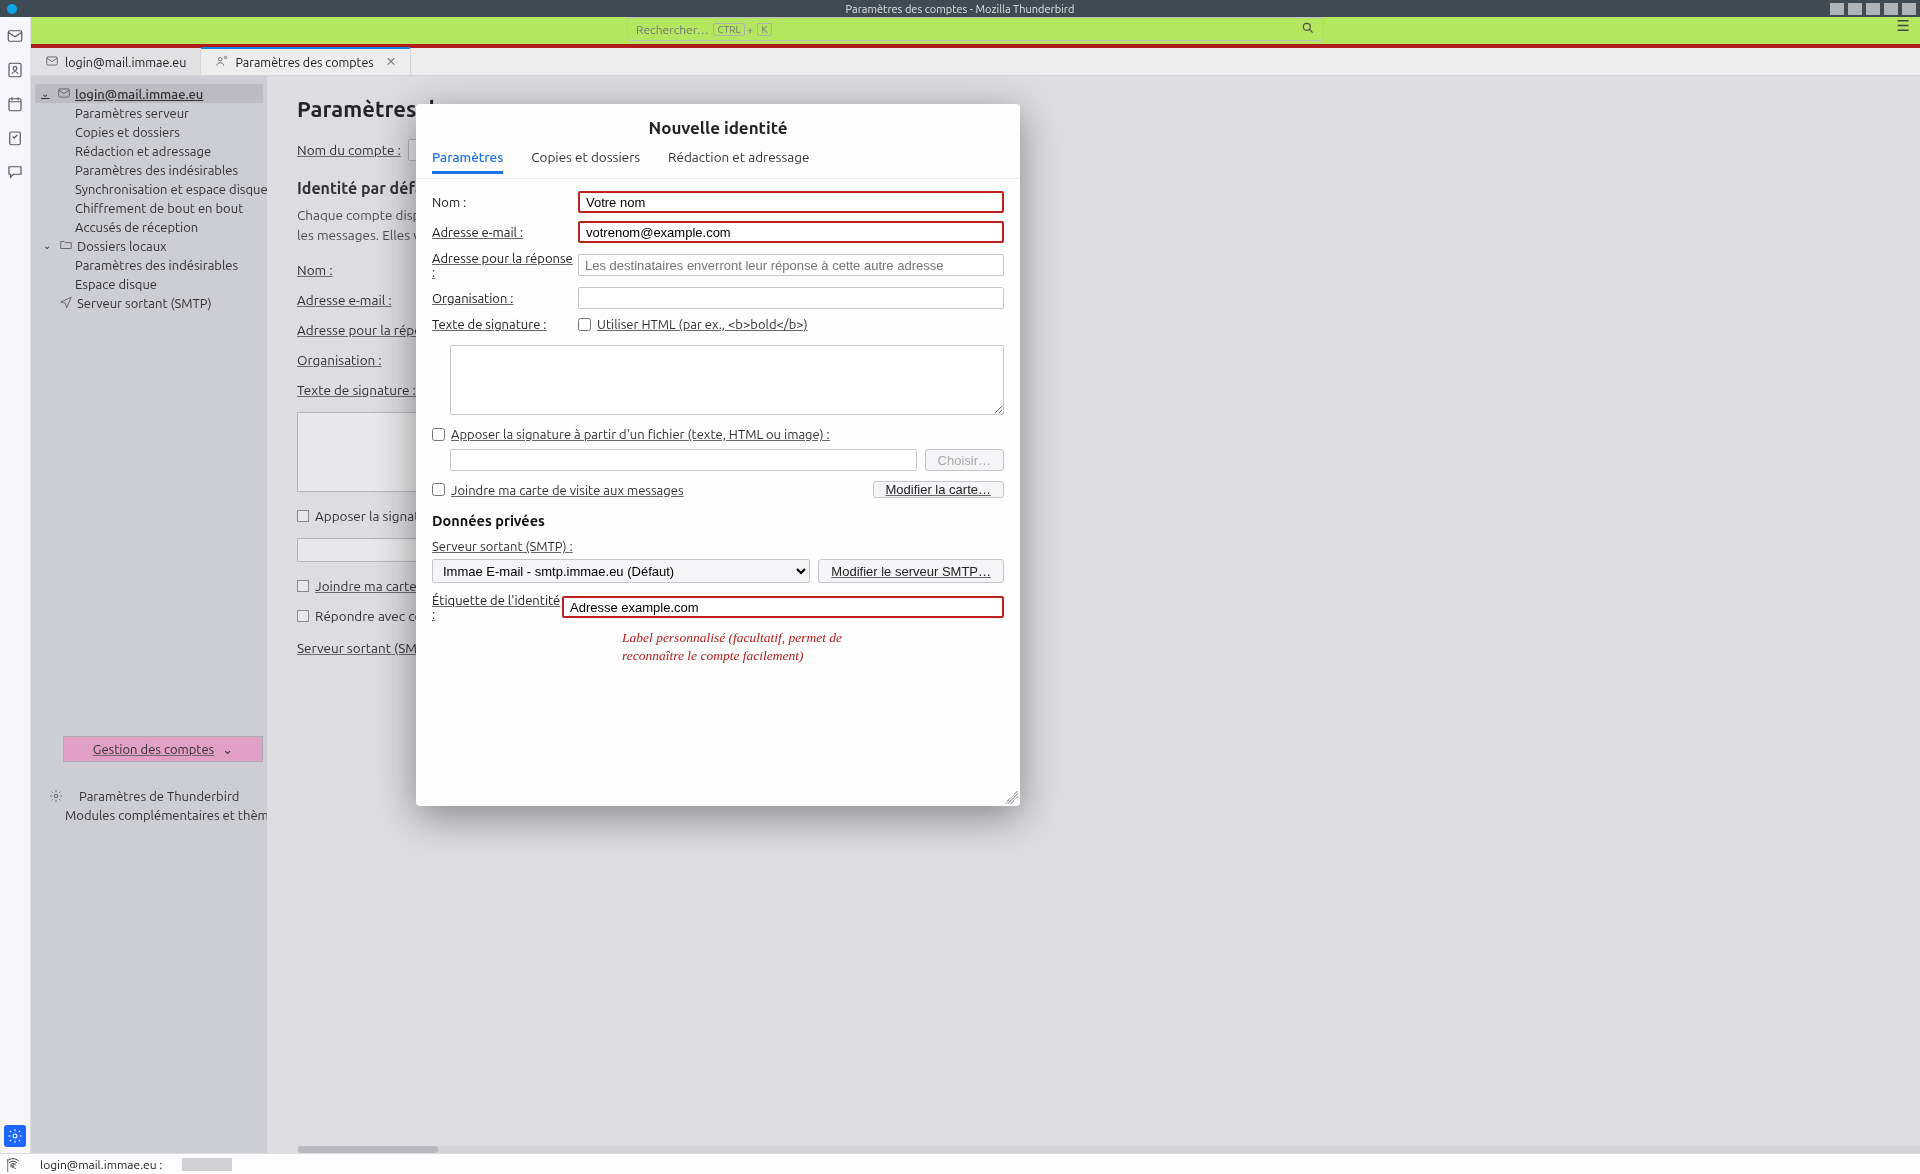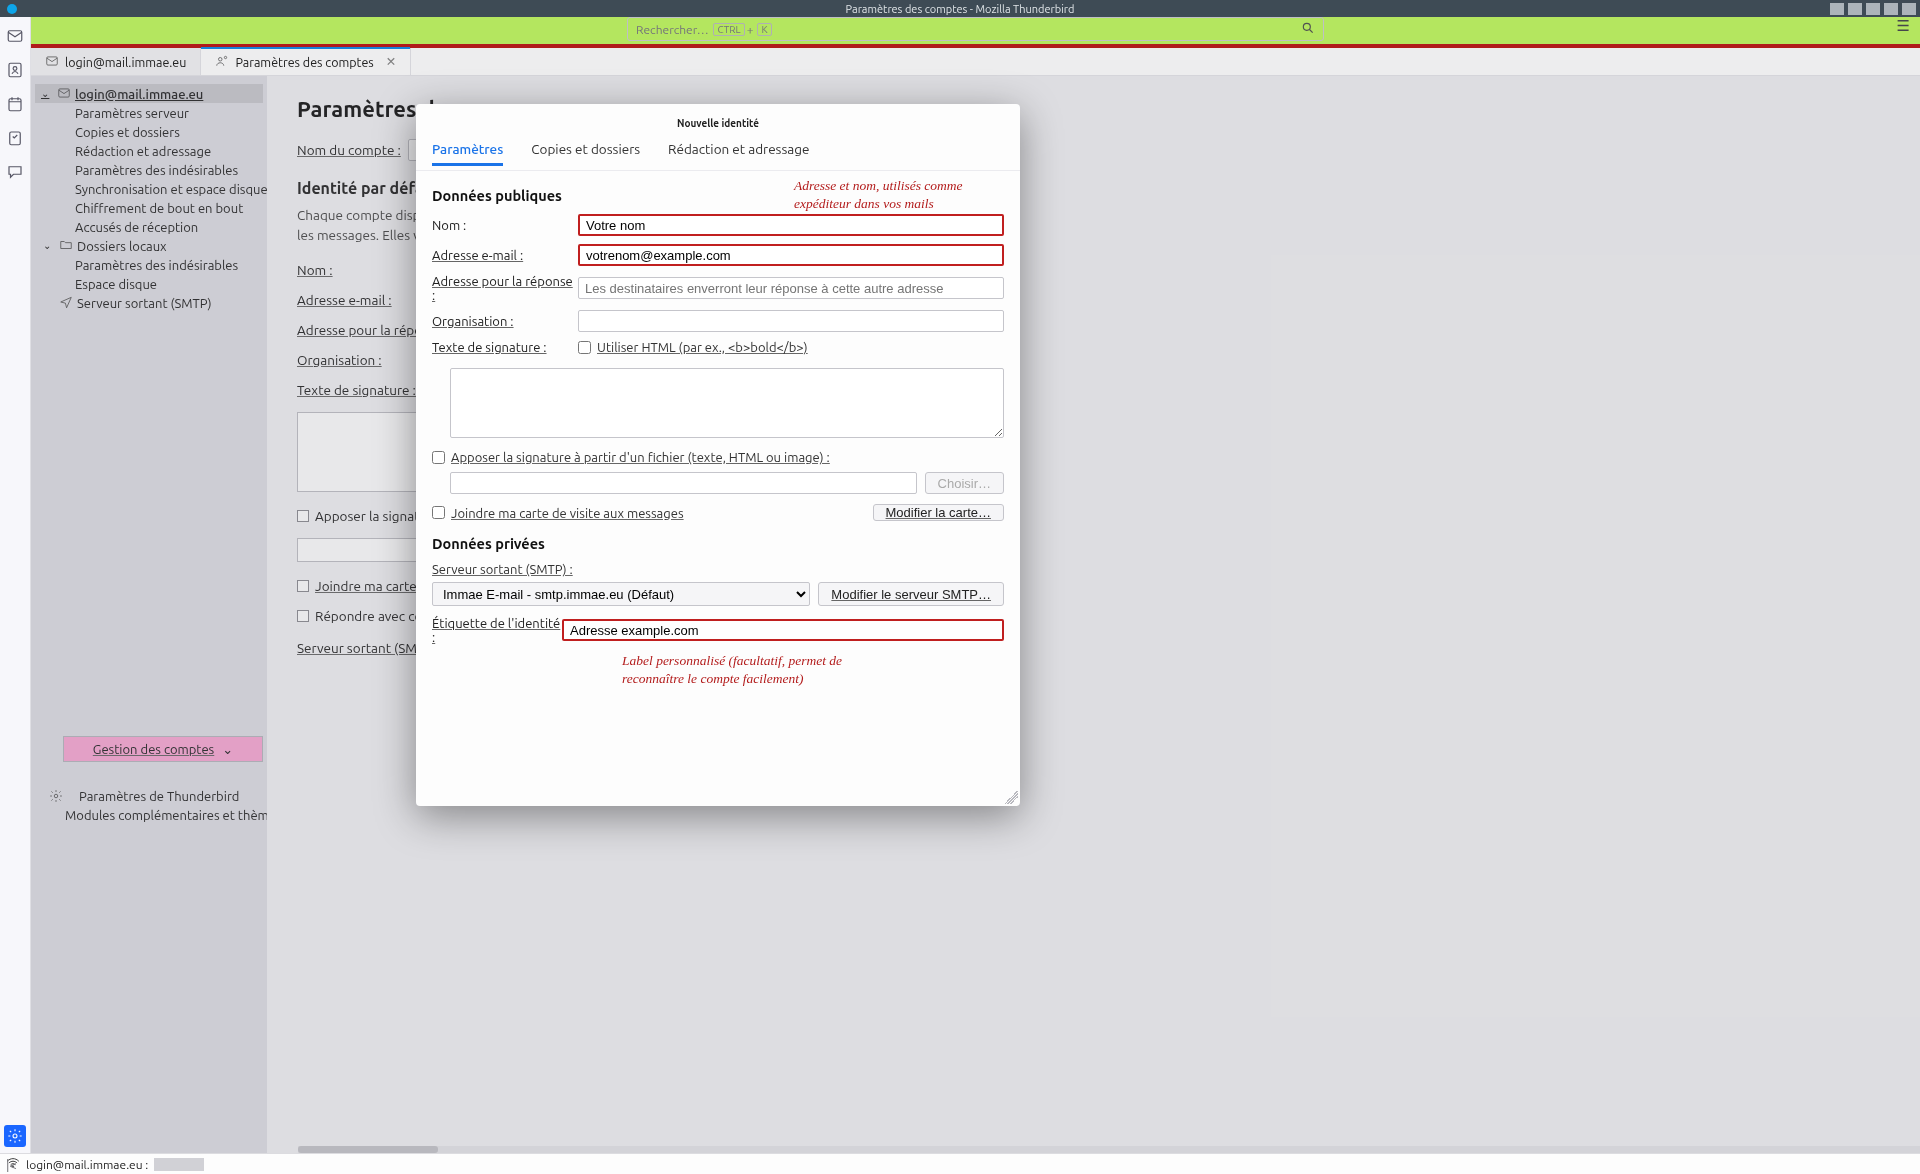--- a/index.html
+++ b/index.html
@@ -54,21 +54,21 @@
     .page-area p { color:#444; line-height:1.5;}
     .page-area .input-stub { display:inline-block; border:1px solid #bfbfc5; background:#fff; padding:2px 6px; border-radius:2px; margin-left:4px;}
     .page-area .checkbox-stub { display:inline-block; width:12px; height:12px; border:1px solid #8a8a90; background:#fff; margin-right:6px; vertical-align:-1px;}
     .page-area .sig-box { width:200px; height:80px; border:1px solid #bfbfc5; background:#fff; margin-top:6px;}
 
     
     .body-row::after { content:""; position:absolute; inset:0; background: rgba(130,130,136,0.18); pointer-events:none; }
     .tabs-row, .toolbar-row { filter: brightness(0.95); }
 
     .dialog { position: absolute; left: 416px; top: 104px; width: 604px; height: 702px; background: #fdfdfd; border-radius: 4px; box-shadow: 0 10px 40px rgba(0,0,0,0.4); display:flex; flex-direction:column; z-index:100; }
-    .dialog .d-title { text-align:center; font-size:10px; font-weight:600; padding: 14px 0 12px; color:#222;}
+    .dialog .d-title { text-align:center; font-size:17px; font-weight:600; padding: 14px 0 12px; color:#222;}
     .dialog .d-tabs { display:flex; padding: 0 16px 4px; gap: 28px; font-size:13.5px; border-bottom:1px solid #ebebef; }
     .dialog .d-tab { padding-bottom: 6px; color:#333; }
     .dialog .d-tab.active { color:#1a73e8; border-bottom: 3px solid #1a73e8; font-weight:500;}
     .dialog .d-body { flex:1; padding: 12px 16px 0; overflow-y:auto; }
     .dialog .sect-title { font-size:14.5px; font-weight:600; margin: 4px 0 10px; color:#111; }
     .dialog .field-row { display:flex; align-items:center; margin-bottom: 8px; }
     .dialog .field-row > label { width: 146px; font-size:13px; color:#222; }
     .dialog .field-row > .right { flex:1; }
     .dialog input[type=text] { width:100%; height:22px; border:1px solid #c5c5cb; border-radius:2px; padding: 0 6px; font-size:13px; }
     .dialog input.hl { border:2px solid #c01f1f; }
@@ -82,21 +82,21 @@
     .dialog .btn { border:1px solid #c5c5cb; background:#f5f5f7; padding: 0 12px; border-radius:3px; font-size:13px; color:#222;}
     .dialog .btn:disabled { color:#aaa; }
     .dialog .smtp-row { display:flex; gap:8px; margin-bottom: 10px; }
     .dialog select { flex:1; height:24px; border:1px solid #c5c5cb; border-radius:2px; background:#f5f5f7; padding:0 6px; font-size:13px;}
     .dialog .footer { height:48px; display:flex; align-items:center; justify-content:flex-end; gap:10px; padding:0 16px; border-top:1px solid #eaeaee;}
     .dialog .btn.primary { background:#1a66ff; color:#fff; border-color:#1a66ff; padding:5px 16px;}
     .dialog .btn.cancel { background:#f0f0f2; }
     .dialog .resize-grip { position:absolute; right:2px; bottom:2px; width:14px; height:14px; background: linear-gradient(135deg, transparent 50%, #b9b9bf 50%, #b9b9bf 55%, transparent 55%, transparent 60%, #b9b9bf 60%, #b9b9bf 65%, transparent 65%, transparent 70%, #b9b9bf 70%, #b9b9bf 75%, transparent 75%);}
     .dialog .vcard-row { display:flex; align-items:center; justify-content:space-between; margin-bottom:14px;}
 
-    .status-bar { height:21px; background:#fdfdfd; border-top:1px solid #dcdce0; display:flex; align-items:center; font-size:12px; color:#222; padding:0 6px; gap:6px;}
+    .status-bar { height:21px; background:#fdfdfd; border-top:1px solid #dcdce0; display:flex; align-items:center; font-size:12px; color:#222; padding:0 6px; gap:20px;}
     .status-bar .wifi-icon svg { width:14px; height:14px; stroke:#333; fill:none; stroke-width:1.6;}
     .status-bar .bar-seg { background:#d1d1d6; height:13px; display:inline-block; }
     .page-scroll-track { position:absolute; bottom:0; left:267px; height:7px; width: calc(100% - 267px); background:#e6e6e9;}
     .page-scroll-thumb { position:absolute; bottom:0; left:267px; height:7px; width:140px; background:#c5c5ca; border-radius:3px;}
     .under { text-decoration: underline; text-decoration-color: #666; }
   </style>
 </head>
 <body>
 
 <div class="titlebar">
@@ -294,25 +294,20 @@
 </div>
 
 <div class="dialog">
   <div class="d-title">Nouvelle identité</div>
   <div class="d-tabs">
     <div class="d-tab active">Paramètres</div>
     <div class="d-tab">Copies et dossiers</div>
     <div class="d-tab">Rédaction et adressage</div>
   </div>
   <div class="d-body">
-    <div style="display:flex;">
-      <div class="sect-title" style="flex:0 0 auto;">Données publiques</div>
-      <div style="flex:1;"></div>
-      <div class="annot-red" style="width:210px; margin-top:-6px;">Adresse et nom, utilisés comme expéditeur dans vos mails</div>
-    </div>
     <div class="field-row">
       <label>Nom :</label>
       <div class="right"><input type="text" class="hl" value="Votre nom" style=""></div>
     </div>
     <div class="field-row">
       <label class="under">Adresse e-mail :</label>
       <div class="right"><input type="text" class="hl" value="votrenom@example.com" style=""></div>
     </div>
     <div class="field-row">
       <label class="under">Adresse pour la réponse :</label>

